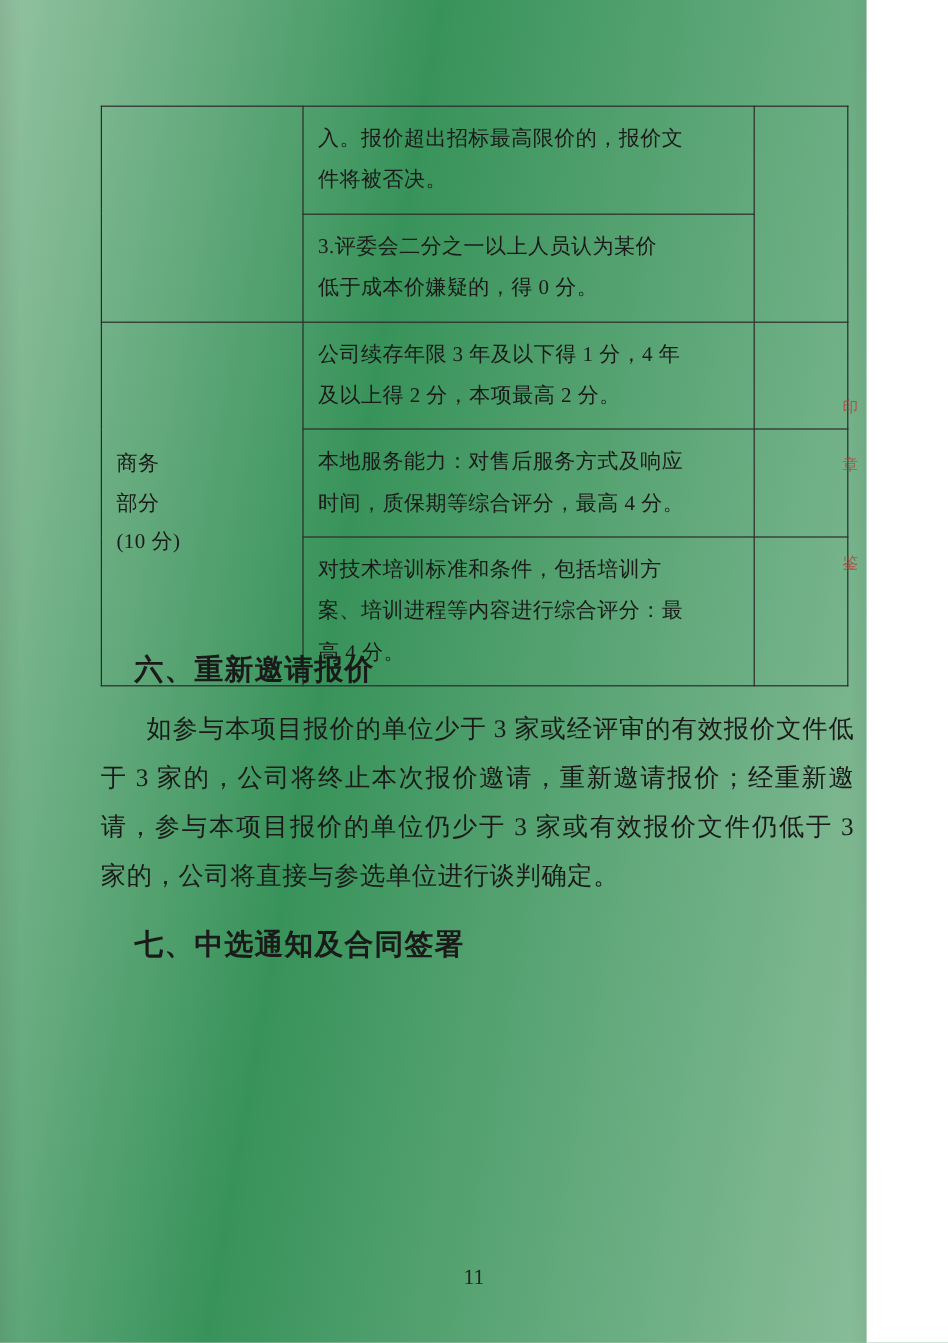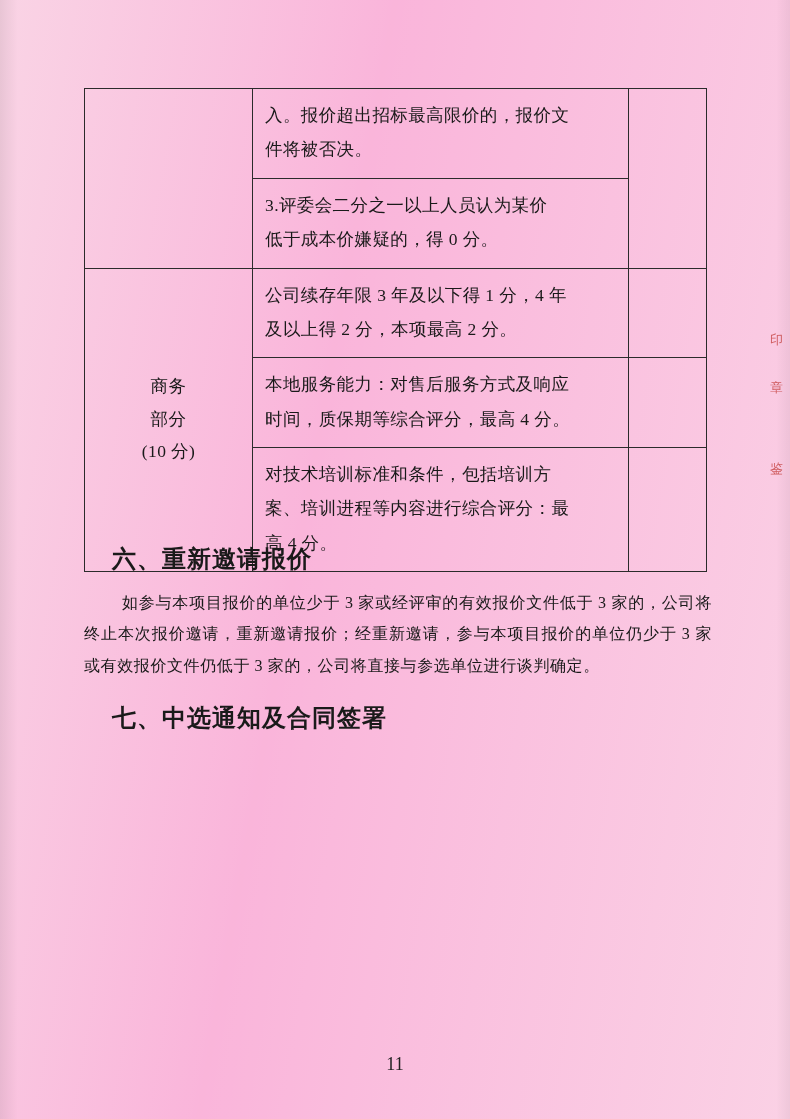--- a/index.html
+++ b/index.html
@@ -11,23 +11,23 @@
     height: 1119px;
     background: #ffffff;
     font-family: "Liberation Serif", "DejaVu Serif", serif;
     color: #1a1a1a;
     position: relative;
     overflow: hidden;
   }
   .page {
     position: absolute;
     top: 0; left: 0;
-    width: 790px;
+    width: 722px;
     height: 1119px;
-    background: #f9a8d4;
+    background: #15803d;
     text-decoration: underline;
   }
   .paper-tint {
     position: absolute;
     inset: 0;
     background:
       linear-gradient(100deg, rgba(250,248,243,0.55) 0%, rgba(255,255,255,0.15) 40%, rgba(252,250,246,0.5) 100%);
     pointer-events: none;
   }
   
@@ -44,21 +44,21 @@
     vertical-align: middle;
     padding: 10px 12px 12px 12px;
     font-size: 17.5px;
     line-height: 1.85;
     letter-spacing: 0.4px;
   }
   .col-cat { width: 168px; }
   .col-desc { width: 376px; }
   .col-score { width: 78px; }
   .cat-cell {
-    text-align: center;
+    text-align: left;
     font-size: 17.5px;
     line-height: 2.1;
   }
   .cat-cell .line { display: block; }
   .desc-cell p {
     margin: 0;
   }
   .desc-cell p + p { margin-top: 2px; }
   
   .content {
@@ -70,21 +70,21 @@
   h2.heading {
     font-size: 24px;
     font-weight: bold;
     margin: 16px 0 6px 28px;
     letter-spacing: 1px;
     line-height: 1.8;
   }
   h2.heading:first-child { margin-top: 0; }
   p.para {
     margin: 0 0 2px 0;
-    font-size: 16px;
+    font-size: 21px;
     line-height: 1.95;
     text-indent: 38px;
     letter-spacing: 0.6px;
     text-align: justify;
   }
   .spacer-sm { height: 8px; }
   
   .page-number {
     position: absolute;
     bottom: 44px;

